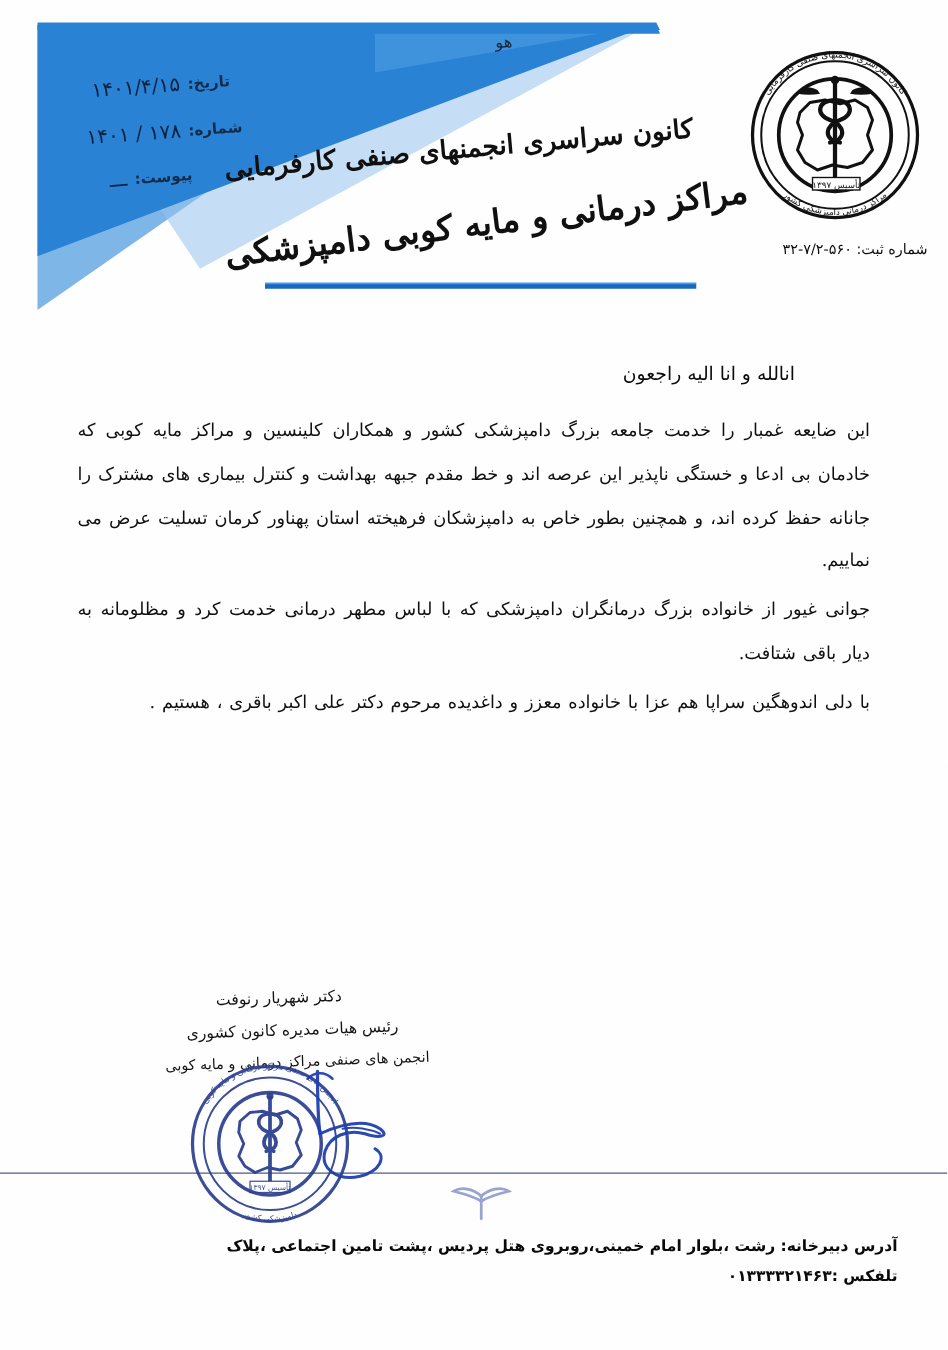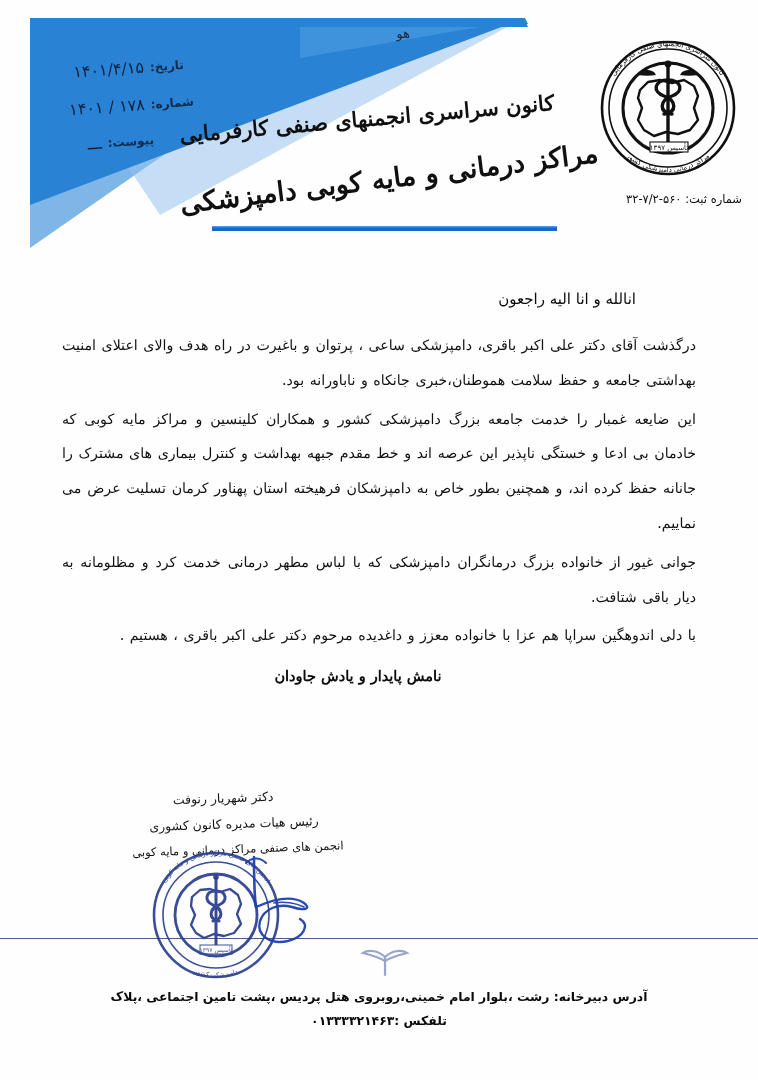--- a/index.html
+++ b/index.html
@@ -203,21 +203,21 @@
   }
 
   
   .footer {
     position: absolute;
     left: 0;
     top: 985px;
     width: 758px;
     padding: 0 40px;
     box-sizing: border-box;
-    text-align: center;
+    text-align: right;
     font-family: "DejaVu Sans", sans-serif;
     color: #0a0a0a;
   }
   .f-line {
     font-size: 12.4px;
     font-weight: bold;
     line-height: 1.95;
     letter-spacing: 0px;
   }
 </style>
@@ -301,25 +301,23 @@
         <rect x="62" y="114" width="38" height="10" fill="#fff" stroke="#111" stroke-width="1.1"></rect>
         <text x="81" y="122" font-size="7" font-family="DejaVu Sans, sans-serif" fill="#111" text-anchor="middle">تأسیس ۱۳۹۷</text>
       </svg>
     </div>
 
     <div class="reg-no">شماره ثبت: ۵۶۰-۷/۲-۳۲</div>
   </div>
 
   <div class="body-area">
     <p class="salutation">انالله و انا الیه راجعون</p>
-    <p class="para">درگذشت آقای دکتر علی اکبر باقری، دامپزشکی ساعی ، پرتوان و باغیرت در راه هدف والای اعتلای امنیت بهداشتی جامعه و حفظ سلامت هموطنان،خبری جانکاه و ناباورانه بود.</p>
     <p class="para">این ضایعه غمبار را خدمت جامعه بزرگ دامپزشکی کشور و همکاران کلینسین و مراکز مایه کوبی که خادمان بی ادعا و خستگی ناپذیر این عرصه اند و خط مقدم جبهه بهداشت و کنترل بیماری های مشترک را جانانه حفظ کرده اند، و همچنین بطور خاص به دامپزشکان فرهیخته استان پهناور کرمان تسلیت عرض می نماییم.</p>
     <p class="para">جوانی غیور از خانواده بزرگ درمانگران دامپزشکی که با لباس مطهر درمانی خدمت کرد و مظلومانه به دیار باقی شتافت.</p>
     <p class="para">با دلی اندوهگین سراپا هم عزا با خانواده معزز و داغدیده مرحوم دکتر علی اکبر باقری ، هستیم .</p>
-    <p class="closing">نامش پایدار و یادش جاودان</p>
   </div>
 
   <div class="sig-block">
     <div class="sig-name">دکتر شهریار رنوفت</div>
     <div class="sig-role1">رئیس هیات مدیره کانون کشوری</div>
     <div class="sig-role2">انجمن های صنفی مراکز درمانی و مایه کوبی</div>
   </div>
 
   <div class="stamp-wrap">
     <svg width="300" height="140" viewBox="0 0 300 140">

